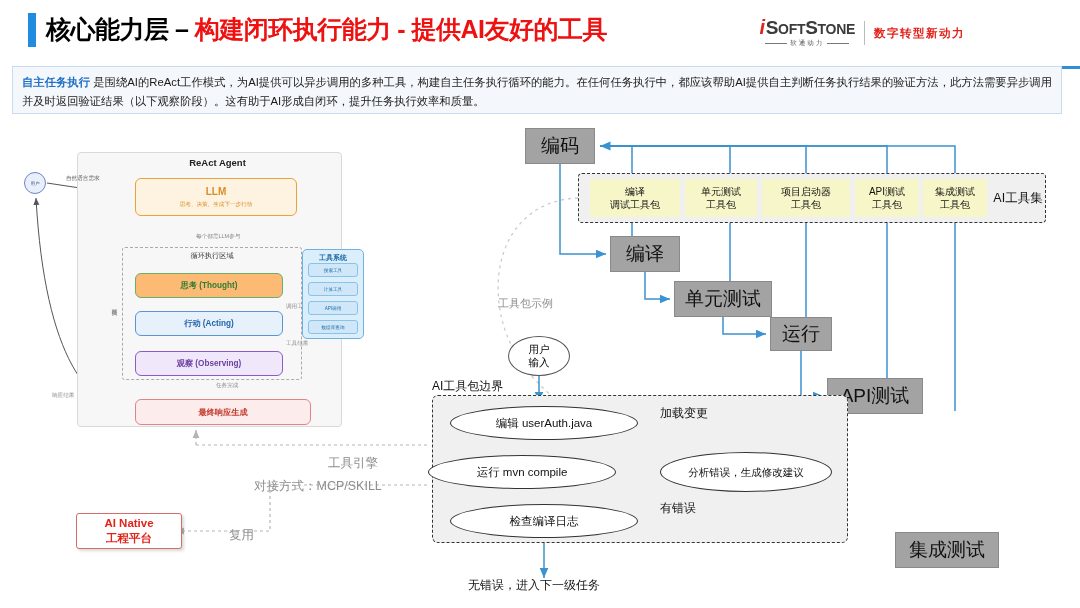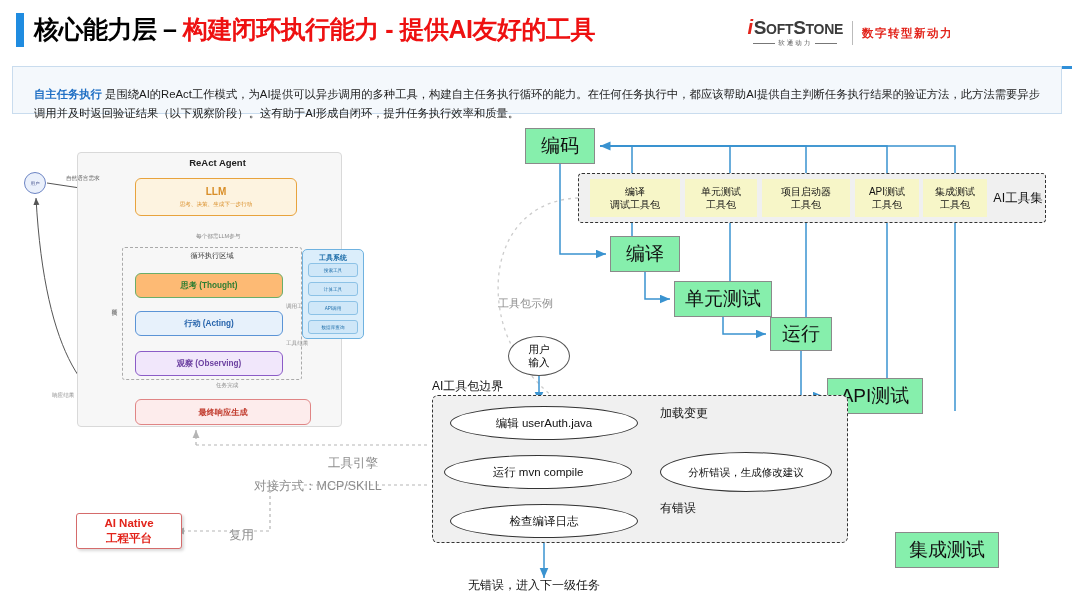--- a/index.html
+++ b/index.html
@@ -4,21 +4,21 @@
 <style>
   html,body{margin:0;padding:0;}
   body{
     width:1080px;height:608px;background:#ffffff;overflow:hidden;
     font-family:"Liberation Sans","DejaVu Sans",sans-serif;
     -webkit-font-smoothing:antialiased;
   }
   .page{position:relative;width:1080px;height:608px;}
 
   
-  .hdr{position:absolute;left:4px;top:10px;width:961px;height:42px;}
+  .hdr{position:absolute;left:16px;top:10px;width:961px;height:42px;}
   .hdr-bar{position:absolute;left:12px;top:3px;width:8px;height:34px;background:#1f8ce0;}
   .hdr-title{position:absolute;left:30px;top:0px;font-size:25px;font-weight:bold;color:#000;
              letter-spacing:-0.5px;white-space:nowrap;line-height:38px;}
   .hdr-title .red{color:#ee1111;}
   .hdr-rule{position:absolute;left:12px;top:56px;width:1056px;height:3px;background:#2f8fd8;}
 
   
   .logo{position:absolute;right:12px;top:4px;height:38px;display:flex;align-items:center;}
   .logo-left{display:flex;flex-direction:column;align-items:center;}
   .logo-word{display:flex;align-items:baseline;font-weight:bold;color:#3b3b3b;letter-spacing:-0.3px;}
@@ -27,21 +27,21 @@
   .logo-sm{font-size:14px;line-height:18px;}
   .logo-sub{display:flex;align-items:center;gap:3px;margin-top:1px;}
   .logo-sub .ln{width:22px;height:1px;background:#777;}
   .logo-sub span{font-size:6.5px;color:#555;letter-spacing:2px;}
   .logo-div{width:1px;height:24px;background:#bbb;margin:0 9px;}
   .logo-tag{font-size:11.5px;color:#e2231a;font-weight:bold;letter-spacing:1.5px;}
 
   
   .banner{position:absolute;left:12px;top:66px;width:1050px;height:48px;
           background:#f4f8fc;border:1px solid #c9dcee;box-sizing:border-box;}
-  .banner p{margin:12px;padding:6px 9px 0 9px;font-size:11.3px;line-height:19px;color:#1a1a1a;text-align:justify;}
+  .banner p{margin:0;padding:6px 9px 0 9px;font-size:11.3px;line-height:19px;color:#1a1a1a;text-align:justify;}
   .banner b{color:#1f6fc4;font-weight:bold;}
 
   
   .abs{position:absolute;box-sizing:border-box;}
   .ctr{display:flex;align-items:center;justify-content:center;text-align:center;}
 
   
   .react-panel{left:77px;top:152px;width:265px;height:275px;background:#f7f7f7;
                border:1px solid #d9d9d9;border-radius:4px;}
   .react-title{left:77px;top:157px;width:281px;font-size:9.5px;font-weight:bold;color:#222;}
@@ -66,21 +66,21 @@
 
   
   .glab{color:#8d8d8d;font-size:12.5px;white-space:nowrap;}
 
   
   .ai-native{left:76px;top:513px;width:106px;height:36px;background:#fff;border:1.4px solid #d56b6b;
              border-radius:3px;box-shadow:2px 2px 3px rgba(0,0,0,.15);flex-direction:column;}
   .ai-native div{color:#e2231a;font-weight:bold;font-size:11.5px;line-height:15px;}
 
   
-  .fbox{background:#86efac;border:1.4px solid #8a8a8a;color:#111;font-size:19px;}
+  .fbox{background:#a3a3a3;border:1.4px solid #8a8a8a;color:#111;font-size:19px;}
   .fb-code{left:525px;top:128px;width:70px;height:36px;}
   .fb-comp{left:610px;top:236px;width:70px;height:36px;}
   .fb-unit{left:674px;top:281px;width:98px;height:36px;}
   .fb-run{left:770px;top:317px;width:62px;height:34px;}
   .fb-api{left:827px;top:378px;width:96px;height:36px;}
   .fb-int2{left:895px;top:532px;width:104px;height:36px;}
 
   
   .toolset{left:578px;top:173px;width:468px;height:50px;background:#f0f0f0;border:1.6px dashed #333;border-radius:4px;}
   .tk{background:#f7f6c8;border:none;color:#111;font-size:10px;line-height:13px;flex-direction:column;
@@ -90,21 +90,21 @@
   .tk3{left:762px;width:88px;}
   .tk4{left:855px;width:64px;}
   .tk5{left:923px;width:64px;}
   .toolset-name{left:990px;top:190px;width:56px;font-size:12.5px;color:#111;}
 
   
   .tb{left:432px;top:395px;width:416px;height:148px;background:#f0f0f0;border:1.8px dashed #333;border-radius:6px;}
   .tb-label{left:432px;top:378px;font-size:12px;color:#111;}
   .ell{background:#fff;border:1.6px solid #333;border-radius:50%;font-size:11.5px;color:#111;}
   .e1{left:450px;top:406px;width:188px;height:34px;}
-  .e2{left:444px;top:455px;width:188px;height:34px;}
+  .e2{left:428px;top:455px;width:188px;height:34px;}
   .e3{left:450px;top:504px;width:188px;height:34px;}
   .e4{left:660px;top:452px;width:172px;height:40px;font-size:10.5px;line-height:13px;padding:0 12px;}
   .e-user{left:508px;top:336px;width:62px;height:40px;background:#fff;border:1.1px solid #555;
           border-radius:50%;font-size:10.5px;line-height:13px;flex-direction:column;}
   .flab{font-size:12px;color:#111;white-space:nowrap;}
 
   svg.layer{position:absolute;left:0;top:0;width:1080px;height:608px;pointer-events:none;}
 </style>
 </head>
 <body>

